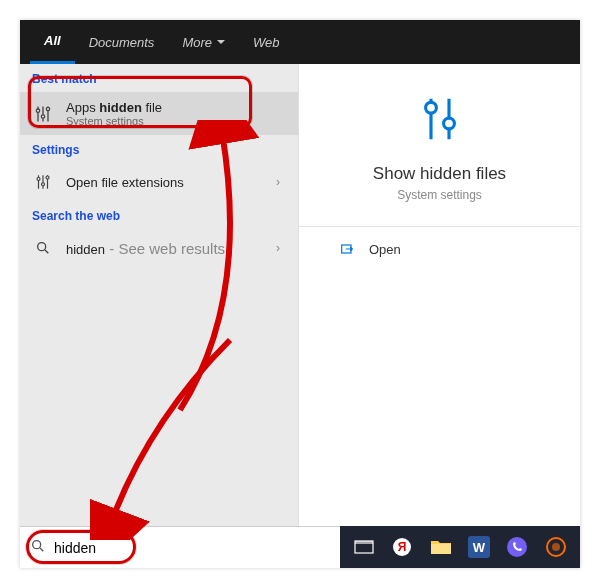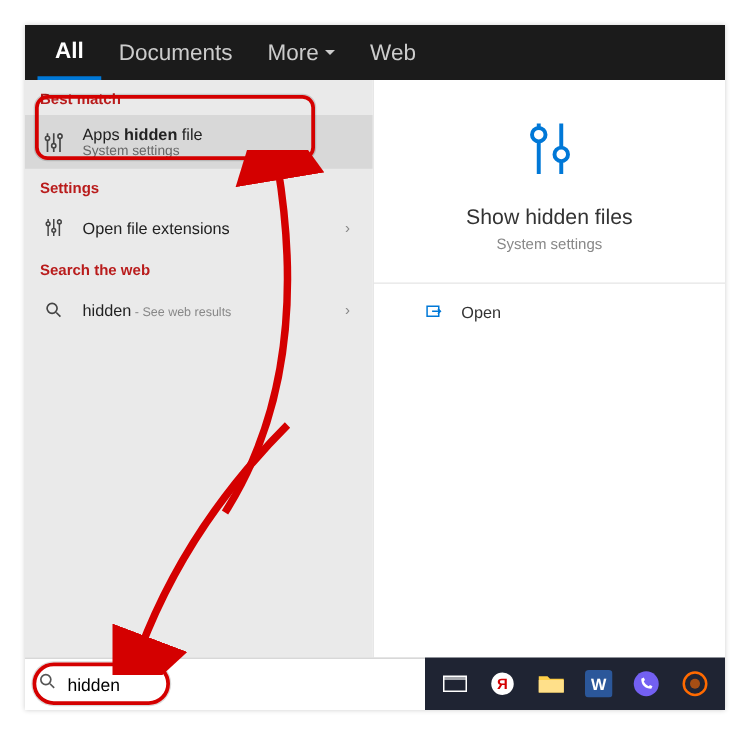--- a/index.html
+++ b/index.html
@@ -1,27 +1,27 @@
 <!DOCTYPE html>
 <html><head>
 <meta charset="utf-8">
 <style>
   * { box-sizing: border-box; margin: 0; padding: 0; font-family: "Segoe UI", Arial, sans-serif; }
   body { width: 600px; height: 588px; background: #fff; position: relative; overflow: hidden; }
   .frame { position: absolute; left: 20px; top: 20px; width: 560px; height: 548px; background: #fff; box-shadow: 0 0 4px rgba(0,0,0,0.2); }
   
   .nav { height: 44px; background: #1b1b1b; display: flex; align-items: center; padding: 0 10px; gap: 0; }
-  .nav-tab { color: #ccc; font-size: 18px; padding: 0 14px; height: 44px; display: flex; align-items: center; cursor: pointer; }
+  .nav-tab { color: #ccc; font-size: 13px; padding: 0 14px; height: 44px; display: flex; align-items: center; cursor: pointer; font-style: italic; }
   .nav-tab.active { color: #fff; border-bottom: 3px solid #0078d7; font-weight: 600; }
   .nav-tab.more::after { content: ""; display: inline-block; margin-left: 5px; border: 4px solid transparent; border-top-color: #ccc; transform: translateY(2px); }
   
   .content { display: flex; height: calc(100% - 44px - 42px); }
   .left { width: 278px; background: #eaeaea; display: flex; flex-direction: column; }
   .right { flex: 1; background: #fff; border-left: 1px solid #e0e0e0; display: flex; flex-direction: column; align-items: center; }
-  .section-header { font-size: 12px; font-weight: 600; color: #b91c1c; padding: 8px 12px 6px; }
+  .section-header { font-size: 12px; font-weight: 600; color: #1d4ed8; padding: 8px 12px 6px; }
   .result { display: flex; align-items: center; padding: 8px 12px; cursor: pointer; position: relative; }
   .result.selected { background: #d8d8d8; }
   .ricon { width: 22px; height: 22px; margin-right: 12px; display: flex; align-items: center; justify-content: center; color: #444; }
   .rtext { flex: 1; display: flex; flex-direction: column; }
   .rtitle { font-size: 13px; color: #222; }
   .rtitle b { font-weight: 700; }
   .rsub { font-size: 11px; color: #666; }
   .chev { color: #888; font-size: 12px; padding: 0 6px; }
   .highlight-ring { position: absolute; border: 3px solid #d40000; border-radius: 10px; pointer-events: none; box-shadow: 0 0 0 1px rgba(0,0,0,0.15); }
   
@@ -100,21 +100,21 @@
 
       <div class="result">
         <div class="ricon">
           <svg viewBox="0 0 24 24" width="16" height="16" fill="none" stroke="currentColor" stroke-width="2">
             <circle cx="10" cy="10" r="6"></circle>
               <line x1="15" y1="15" x2="20" y2="20"></line>
           </svg>
         </div>
         <div class="rtext">
           <div class="rtitle">
-            <span>hidden</span><span style="color:#888;font-size:10px"> - See web results</span>
+            <span>hidden</span><span style="color:#888;font-size:15px"> - See web results</span>
           </div>
         </div>
         <div class="chev">›</div>
       </div>
     </div>
 
     <div class="right">
       <div class="big-icon">
         <svg viewBox="0 0 24 24" width="54" height="54" fill="none" stroke="#0078d7" stroke-width="1.4">
           <line x1="8" y1="3" x2="8" y2="21"></line>

